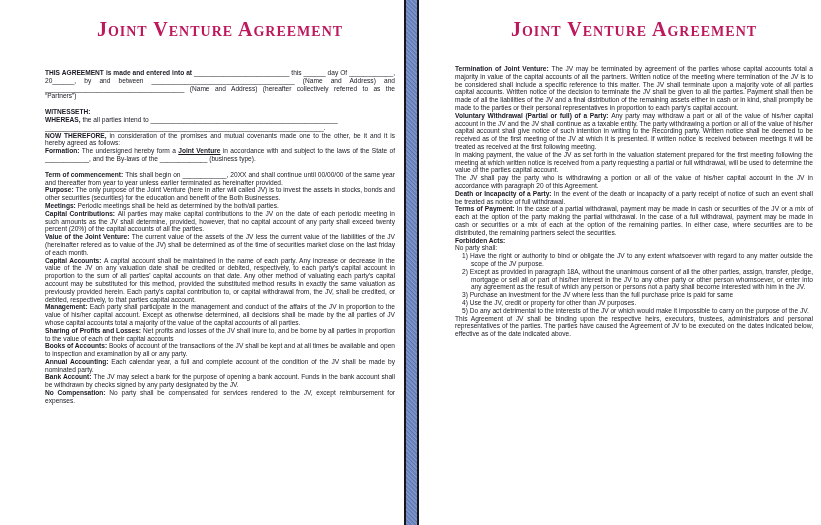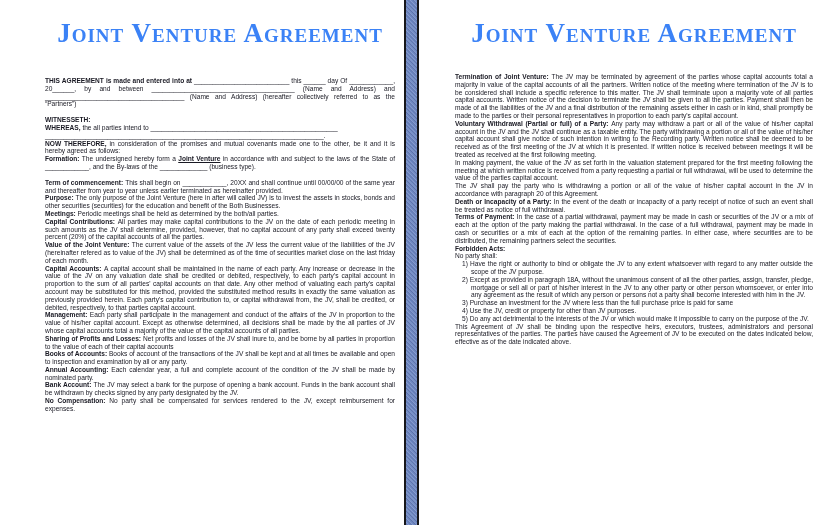--- a/index.html
+++ b/index.html
@@ -11,23 +11,23 @@
   .page{
     position:absolute;top:0;height:525px;background:#ffffff;
     box-sizing:border-box;
   }
   .page-left{left:0;width:405px;padding:12px 10px 0 45px;}
   .page-right{left:419px;width:402px;padding:12px 8px 0 36px;}
   .doc-title{
     font-family:"Liberation Serif","DejaVu Serif",serif;
     font-variant:small-caps;
     font-weight:bold;
-    font-size:27px;
+    font-size:20px;
     letter-spacing:1px;
-    color:#3b82f6;
+    color:#be185d;
     text-align:center;
     margin:6px 0 28px 0;
   }
   .page-right .doc-title{margin-bottom:24px;}
   .content{
     font-size:6.6px;
     line-height:7.8px;
     color:#191923;
     text-align:justify;
   }

